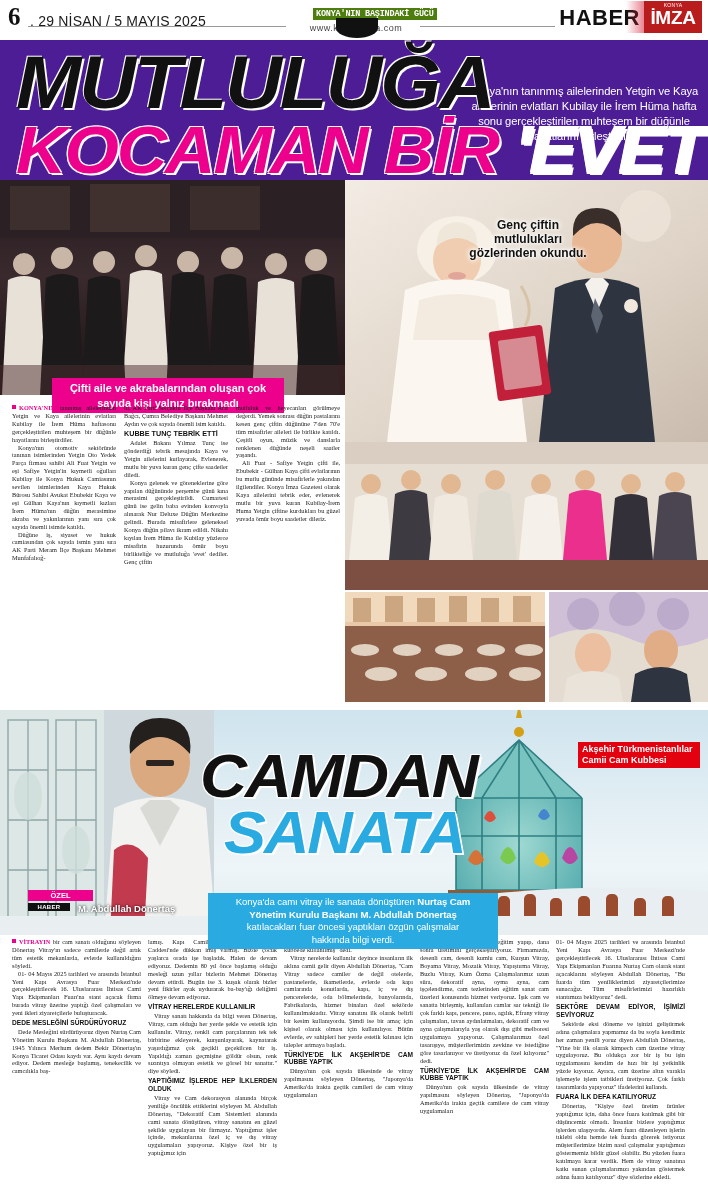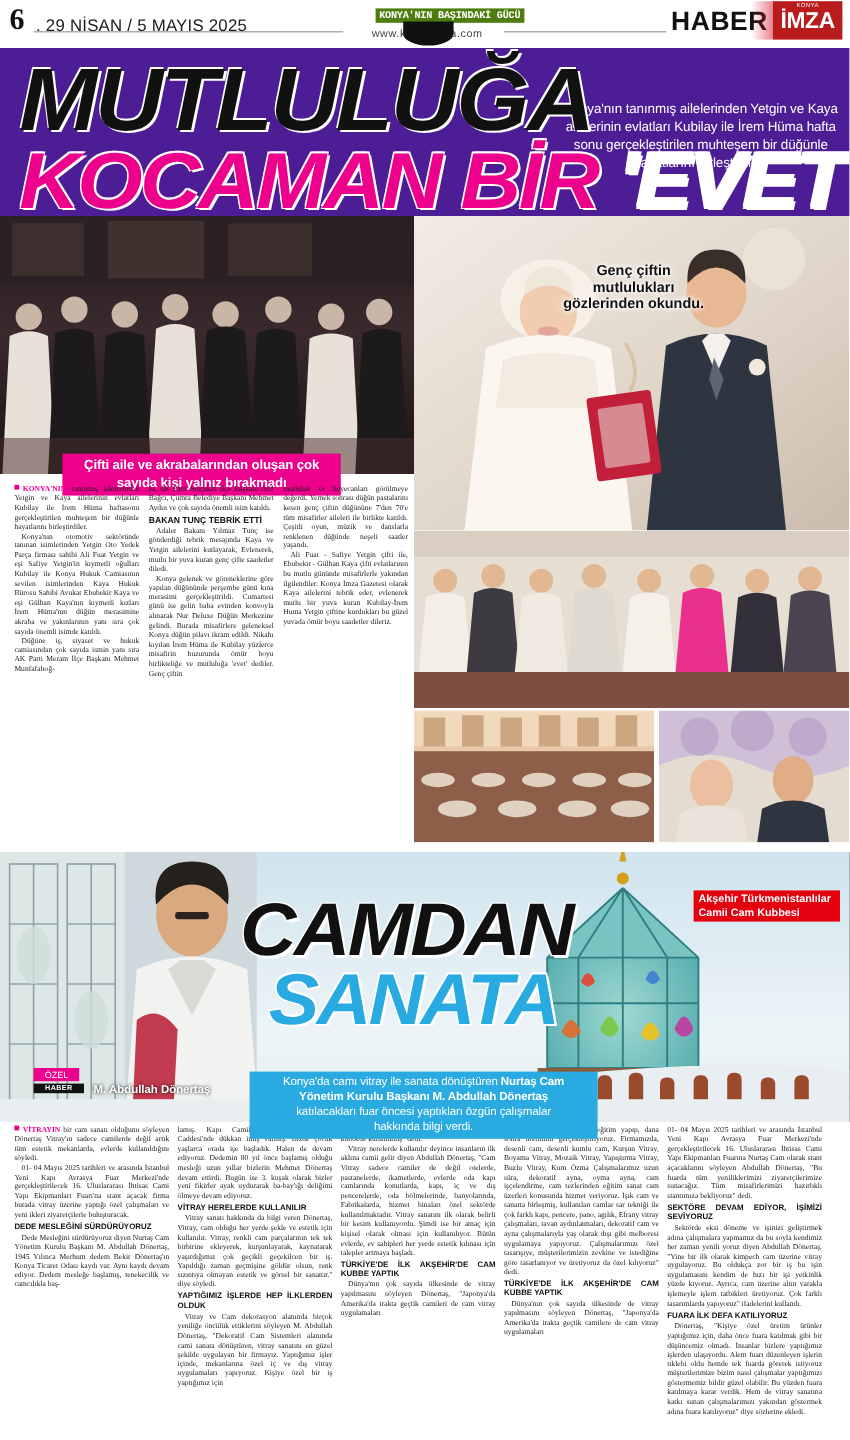--- a/index.html
+++ b/index.html
@@ -186,22 +186,22 @@
   .byline-name {
     position: absolute; left: 78px; top: 903px; color: #fff;
     font-size: 9.5px; font-weight: bold; z-index: 9;
     text-shadow: 0 0 3px #000;
   }
   .ozel-badge {
     position: absolute; left: 28px; top: 890px; width: 42px; height: 30px;
     z-index: 9;
   }
   .ozel-badge .o1 {
-    position: absolute; top: 0; left: 0; width: 38px; text-align: center;
-    background: #ec008c; color: #fff; font-size: 7.5px; font-weight: normal;
+    position: absolute; top: 0; left: 0; width: 65px; text-align: center;
+    background: #ec008c; color: #fff; font-size: 7.5px; font-weight: bold;
     padding: 1px 0;
   }
   .ozel-badge .o2 {
     position: absolute; top: 13px; left: 0; width: 42px; text-align: center;
     background: #111; color: #fff; font-size: 6px; font-weight: bold;
     padding: 1px 0; letter-spacing: .3px;
   }
 
   
   .art2 {
@@ -397,21 +397,21 @@
     <div class="col">
       <div class="body-txt">
         <p class="noind"><span class="lede-mark"></span><span class="lede-kicker">KONYA'NIN</span> <span>tanınmış ailelerinden Yetgin ve Kaya ailelerinin evlatları Kubilay ile İrem Hüma haftasonu gerçekleştirilen muhteşem bir düğünle hayatlarını birleştirdiler.</span></p>
         <p>Konya'nın otomotiv sektöründe tanınan isimlerinden Yetgin Oto Yedek Parça firması sahibi Ali Fuat Yetgin ve eşi Safiye Yetgin'in kıymetli oğulları Kubilay ile Konya Hukuk Camiasının sevilen isimlerinden Kaya Hukuk Bürosu Sahibi Avukat Ebubekir Kaya ve eşi Gülhan Kaya'nın kıymetli kızları İrem Hüma'nın düğün merasimine akraba ve yakınlarının yanı sıra çok sayıda önemli isimde katıldı.</p>
         <p>Düğüne iş, siyaset ve hukuk camiasından çok sayıda ismin yanı sıra AK Parti Meram İlçe Başkanı Mehmet Munfafalıoğ-</p>
       </div>
     </div>
     <div class="col">
       <div class="body-txt">
         <p class="noind">lu, AK Parti Selçuklu İlçe Başkanı Arif Bağcı, Çumra Belediye Başkanı Mehmet Aydın ve çok sayıda önemli isim katıldı.</p>
-        <div class="sub-head">BAKAN TUNÇ TEBRİK ETTİ</div>
+        <div class="sub-head">KUBBE TUNÇ TEBRİK ETTİ</div>
         <p>Adalet Bakanı Yılmaz Tunç ise gönderdiği tebrik mesajında Kaya ve Yetgin ailelerini kutlayarak, Evlenerek, mutlu bir yuva kuran genç çifte saadetler diledi.</p>
         <p>Konya gelenek ve göreneklerine göre yapılan düğününde perşembe günü kına merasimi gerçekleştirildi. Cumartesi günü ise gelin baba evinden konvoyla alınarak Nur Deluxe Düğün Merkezine gelindi. Burada misafirlere geleneksel Konya düğün pilavı ikram edildi. Nikahı kıyılan İrem Hüma ile Kubilay yüzlerce misafirin huzurunda ömür boyu birlikteliğe ve mutluluğa 'evet' dediler. Genç çiftin</p>
       </div>
     </div>
     <div class="col">
       <div class="body-txt">
         <p class="noind">mutluluk ve heyecanları görülmeye değerdi. Yemek sonrası düğün pastalarını kesen genç çiftin düğününe 7'den 70'e tüm misafirler aileleri ile birlikte katıldı. Çeşitli oyun, müzik ve danslarla renklenen düğünde neşeli saatler yaşandı.</p>
         <p>Ali Fuat - Safiye Yetgin çifti ile, Ebubekir - Gülhan Kaya çifti evlatlarının bu mutlu gününde misafirlerle yakından ilgilendiler. Konya İmza Gazetesi olarak Kaya ailelerini tebrik eder, evlenerek mutlu bir yuva kuran Kubilay-İrem Huma Yetgin çiftine kurdukları bu güzel yuvada ömür boyu saadetler dileriz.</p>
       </div>
     </div>

